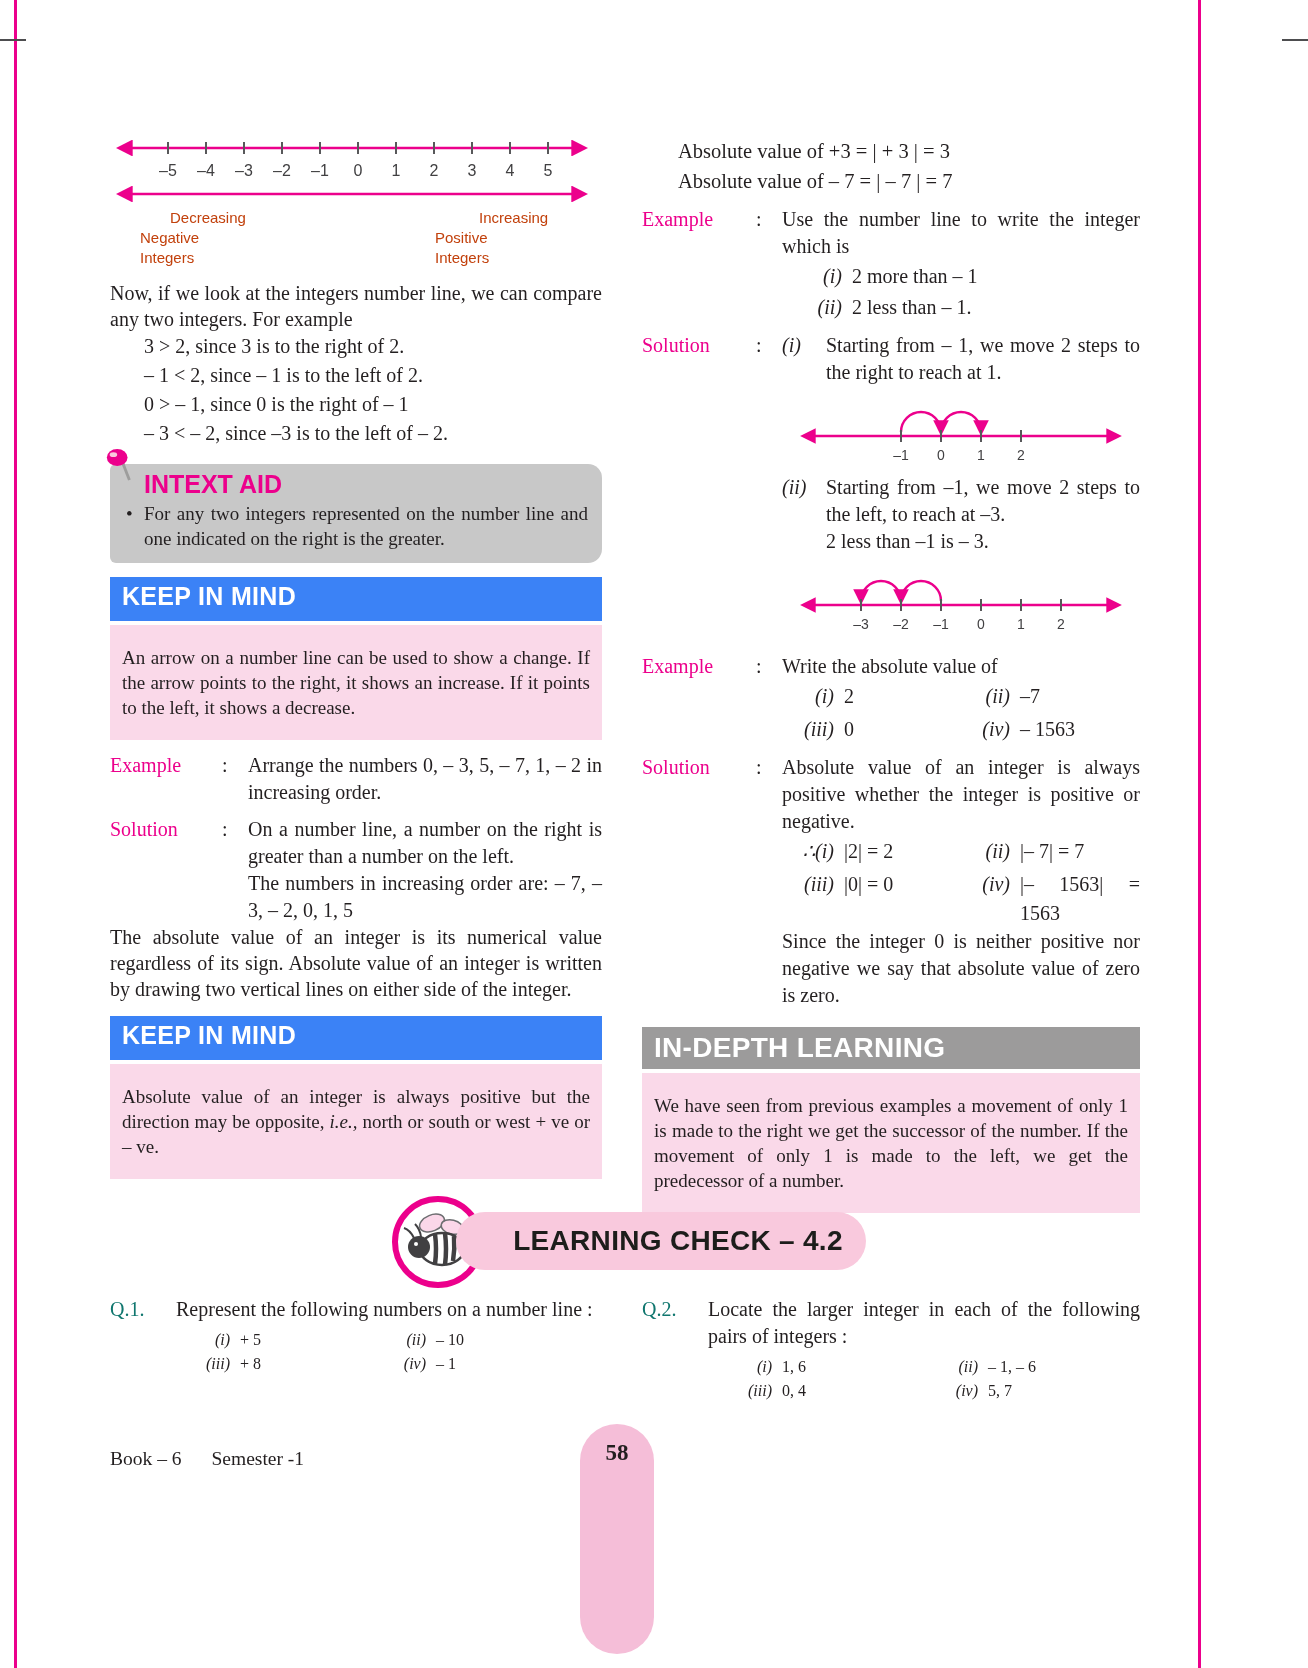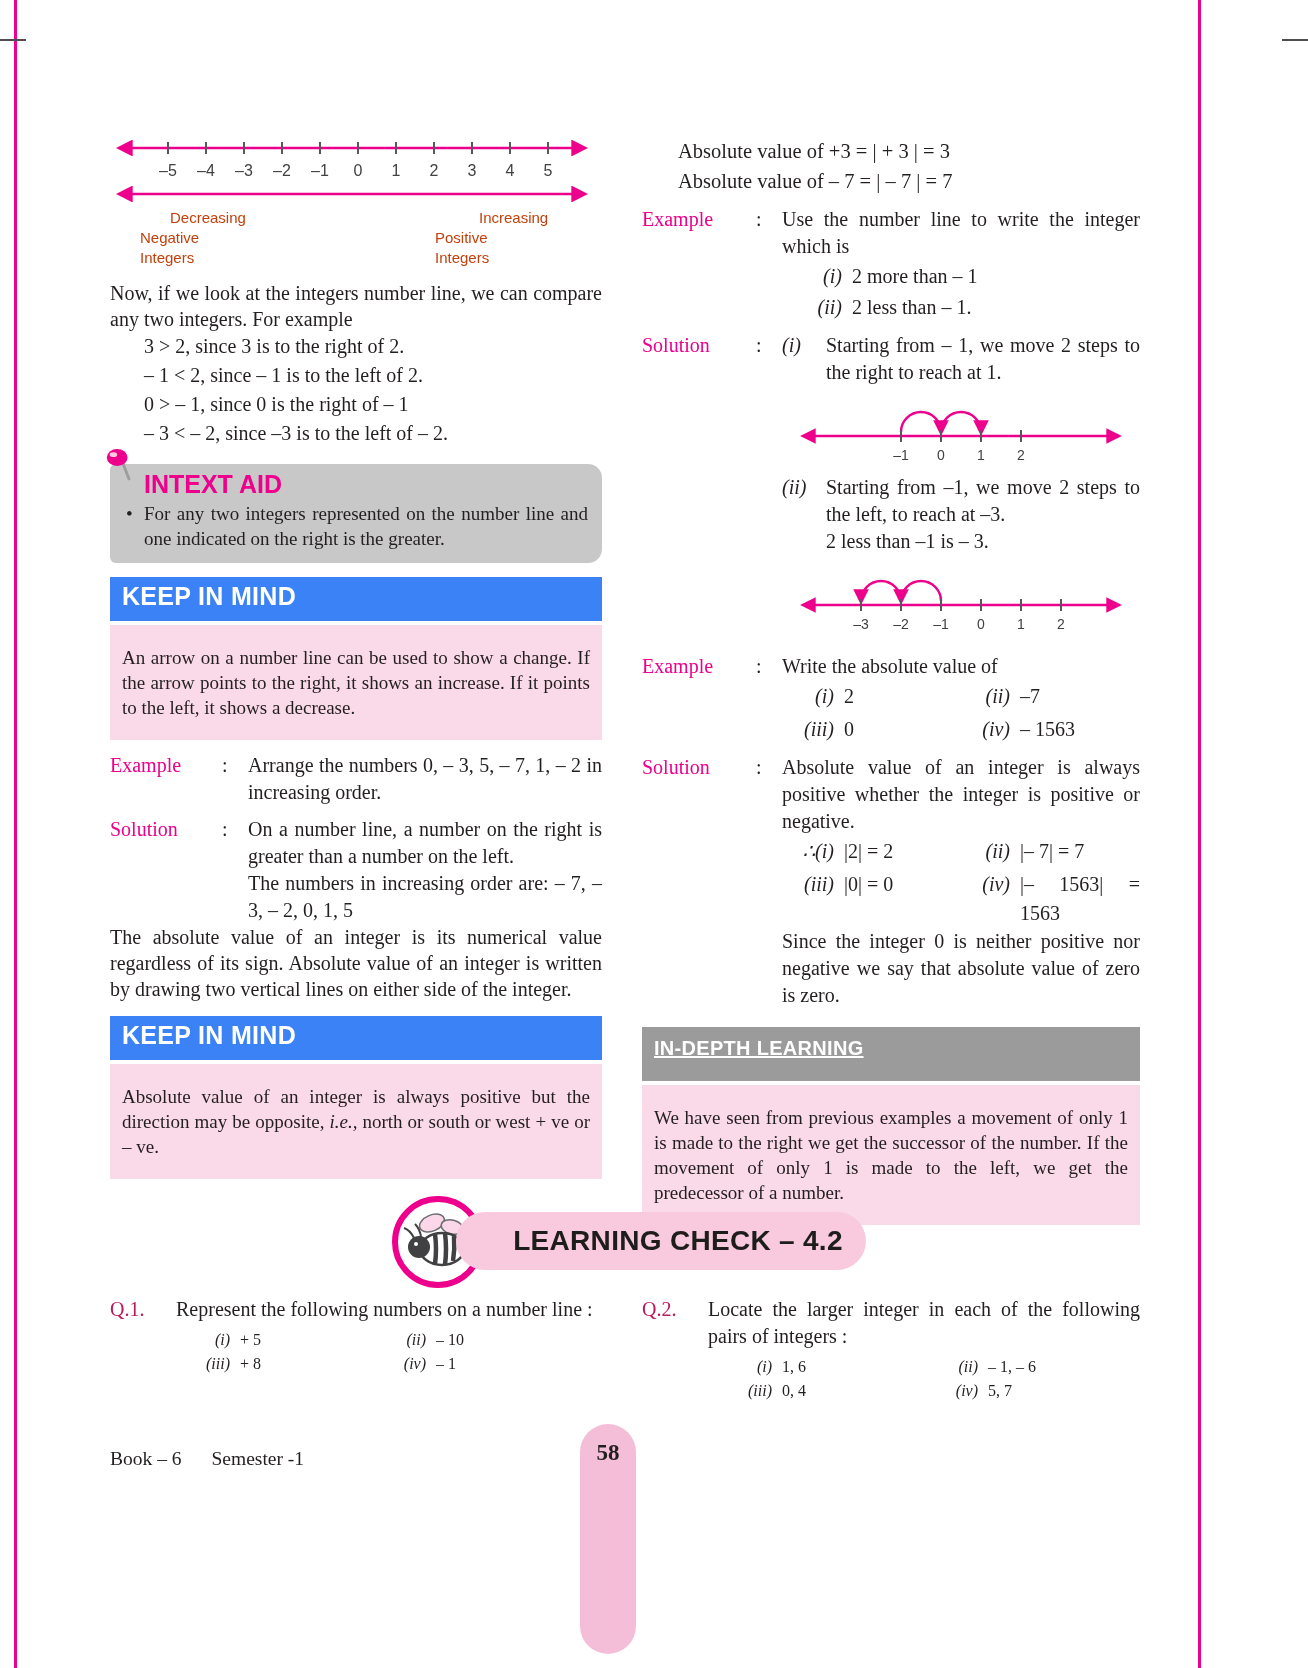--- a/index.html
+++ b/index.html
@@ -39,21 +39,21 @@
   .intext { position:relative; background:#c8c8c8; border-radius:6px 14px 14px 6px; padding:6px 14px 12px 16px; margin:16px 0 6px; }
   .intext-title { color:#ec008c; font-family:"Liberation Sans","DejaVu Sans",sans-serif; font-weight:bold; font-size:25px; margin-left:18px; }
   .intext-bullet { display:grid; grid-template-columns:18px 1fr; font-size:19px; line-height:25px; margin-top:2px; text-align:justify; }
   .pin { position:absolute; left:-6px; top:-18px; }
 
   
   .kim { margin:14px 0 12px; }
   .kim-bar { background:#3b82f6; color:#fff; font-family:"Liberation Sans","DejaVu Sans",sans-serif;
              font-weight:bold; font-size:25px; letter-spacing:0.3px; height:44px; line-height:38px;
              padding-left:12px; margin-bottom:4px; }
-  .kim-bar.gray { background:#9c9b9b; height:54px; line-height:42px; font-size:20px;text-decoration:underline; }
+  .kim-bar.gray { background:#9c9b9b; height:42px; line-height:42px; font-size:28px; }
   .kim-body { background:#fad9e9; padding:20px 12px; font-size:19px; line-height:25px; text-align:justify; }
 
   
   .ex-row { display:grid; grid-template-columns:98px 12px 1fr; column-gap:14px; margin-top:10px;
             font-size:20px; line-height:27px; }
   .ex-label { color:#ec008c; }
   .ex-colon { color:#231f20; }
   .ex-text { text-align:justify; }
 
   .subhead { color:#ec008c; font-weight:bold; font-size:22px; margin:12px 0 6px; }
@@ -76,29 +76,29 @@
              border-radius:29px; display:flex; align-items:center; justify-content:center;
              font-family:"Liberation Sans","DejaVu Sans",sans-serif; font-weight:bold; font-size:28px;
              color:#1d1d1b; padding-left:34px; letter-spacing:0.3px; }
   .lc-bee { position:absolute; left:0; top:0; }
 
   
   .questions { position:absolute; left:110px; top:1296px; width:1030px; display:flex; gap:40px; }
   .q-col { width:492px; }
   .q-col.right { width:498px; }
   .q-row { display:grid; grid-template-columns:62px 1fr; column-gap:4px; font-size:20px; line-height:27px; }
-  .q-label { color:#be185d; }
+  .q-label { color:#0f766e; }
   .q-text { text-align:justify; }
   .q-opts { display:grid; grid-template-columns:196px 1fr; row-gap:6px; margin:8px 0 0 24px; }
   .q-opt { display:grid; grid-template-columns:56px 1fr; column-gap:10px; }
 
   
   .footer { position:absolute; left:110px; top:1448px; font-size:19.5px; }
   .footer .sep { display:inline-block; width:30px; }
-  .page-pill { position:absolute; left:580px; top:1424px; width:56px; height:230px; background:#f5bed8;
+  .page-pill { position:absolute; left:580px; top:1424px; width:74px; height:230px; background:#f5bed8;
                border-radius:37px; text-align:center; padding-top:16px; font-weight:bold; font-size:23px; }
 
   svg text { font-family:"Liberation Sans","DejaVu Sans",sans-serif; }
 </style>
 </head>
 <body>
 
 <svg width="0" height="0" style="position:absolute" aria-hidden="true">
   <defs>
     <marker id="ah" viewBox="0 0 10 10" refX="7.5" refY="5" markerWidth="6.5" markerHeight="6.5" orient="auto-start-reverse">

